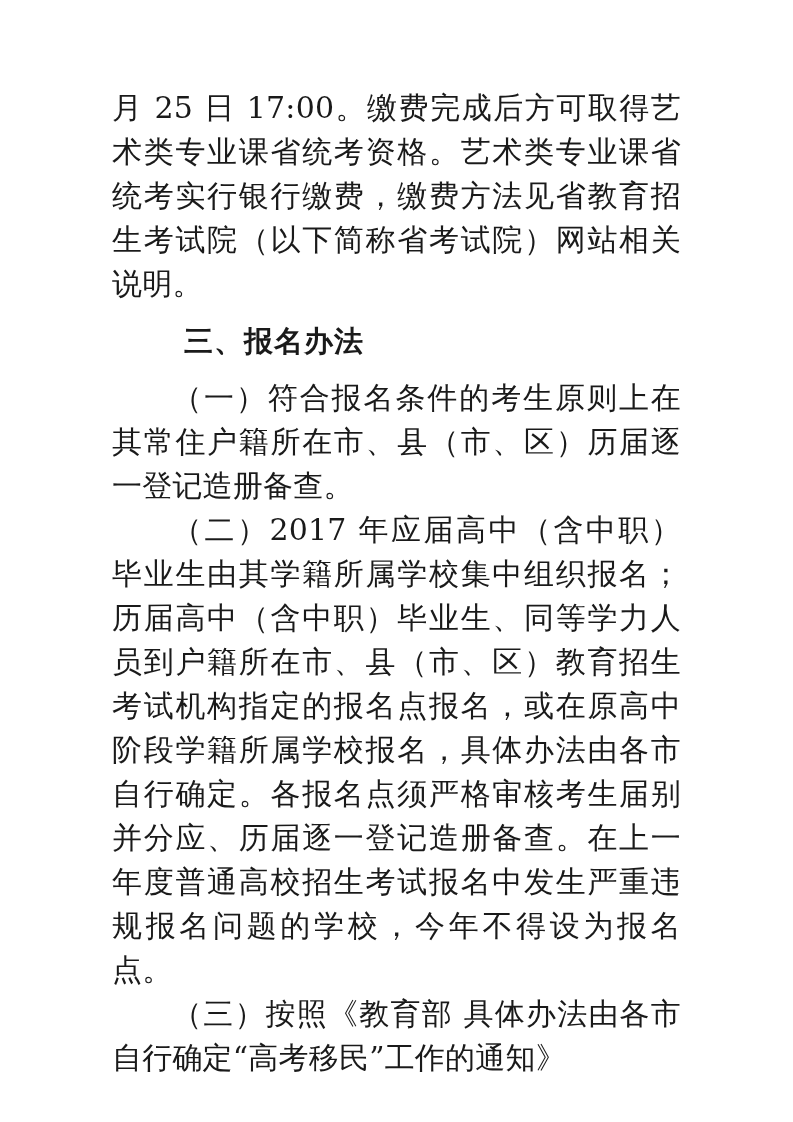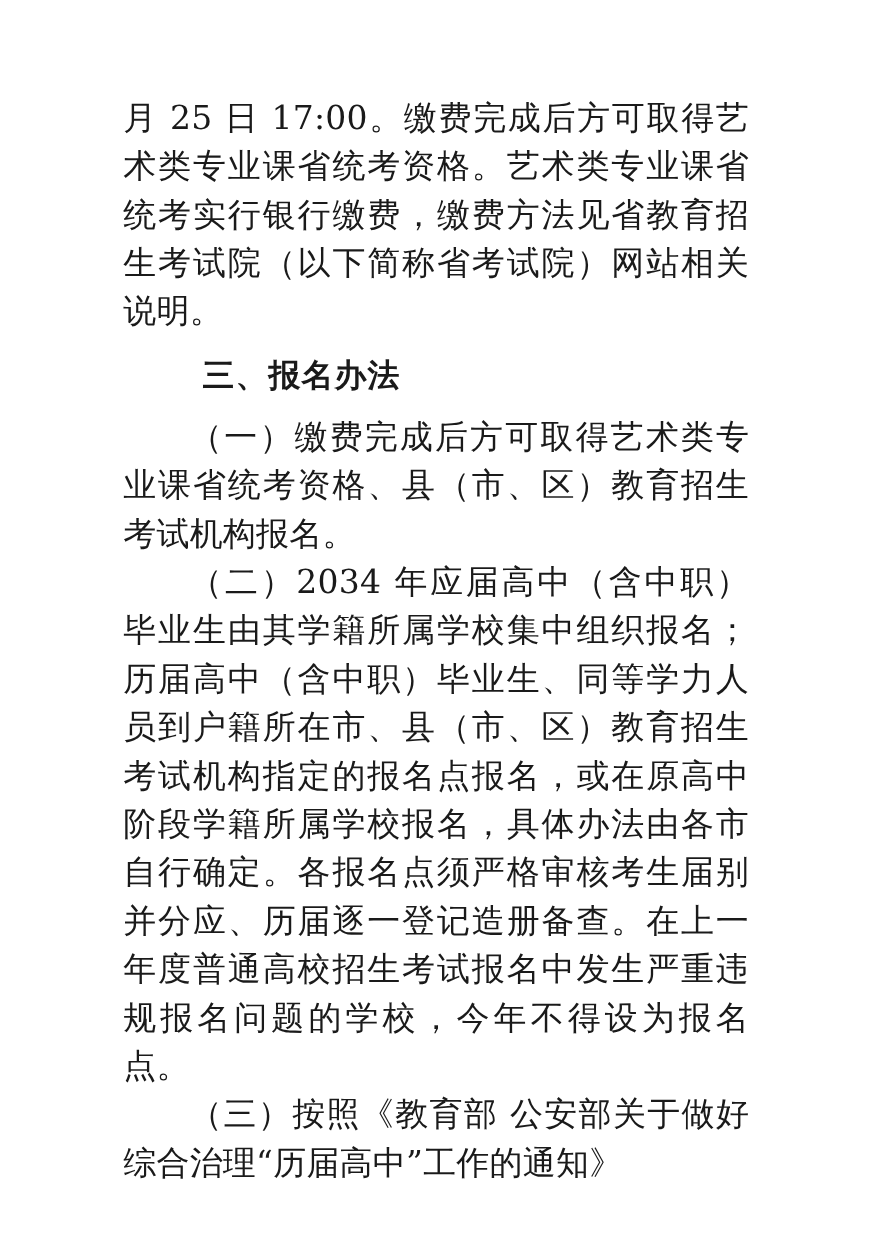--- a/index.html
+++ b/index.html
@@ -46,17 +46,17 @@
     letter-spacing: 1px;
   }
 </style>
 </head>
 <body>
 
 <div class="page">
   <div class="doc-body">
     <p class="para">月 25 日 17:00。缴费完成后方可取得艺术类专业课省统考资格。艺术类专业课省统考实行银行缴费，缴费方法见省教育招生考试院（以下简称省考试院）网站相关说明。</p>
     <p class="heading">三、报名办法</p>
-    <p class="para indent">（一）缴费完成后方可取得艺术类专业课省统考资格、县（市、区）教育招生考试机构报名。</p>
-    <p class="para indent">（二）2034 年应届高中（含中职）毕业生由其学籍所属学校集中组织报名；历届高中（含中职）毕业生、同等学力人员到户籍所在市、县（市、区）教育招生考试机构指定的报名点报名，或在原高中阶段学籍所属学校报名，具体办法由各市自行确定。各报名点须严格审核考生届别并分应、历届逐一登记造册备查。在上一年度普通高校招生考试报名中发生严重违规报名问题的学校，今年不得设为报名点。</p>
-    <p class="para indent">（三）按照《教育部 公安部关于做好综合治理“历届高中”工作的通知》</p>
+    <p class="para indent">（一）符合报名条件的考生原则上在其常住户籍所在市、县（市、区）历届逐一登记造册备查。</p>
+    <p class="para indent">（二）2017 年应届高中（含中职）毕业生由其学籍所属学校集中组织报名；历届高中（含中职）毕业生、同等学力人员到户籍所在市、县（市、区）教育招生考试机构指定的报名点报名，或在原高中阶段学籍所属学校报名，具体办法由各市自行确定。各报名点须严格审核考生届别并分应、历届逐一登记造册备查。在上一年度普通高校招生考试报名中发生严重违规报名问题的学校，今年不得设为报名点。</p>
+    <p class="para indent">（三）按照《教育部 具体办法由各市自行确定“高考移民”工作的通知》</p>
   </div>
 </div>
 
 </body></html>

